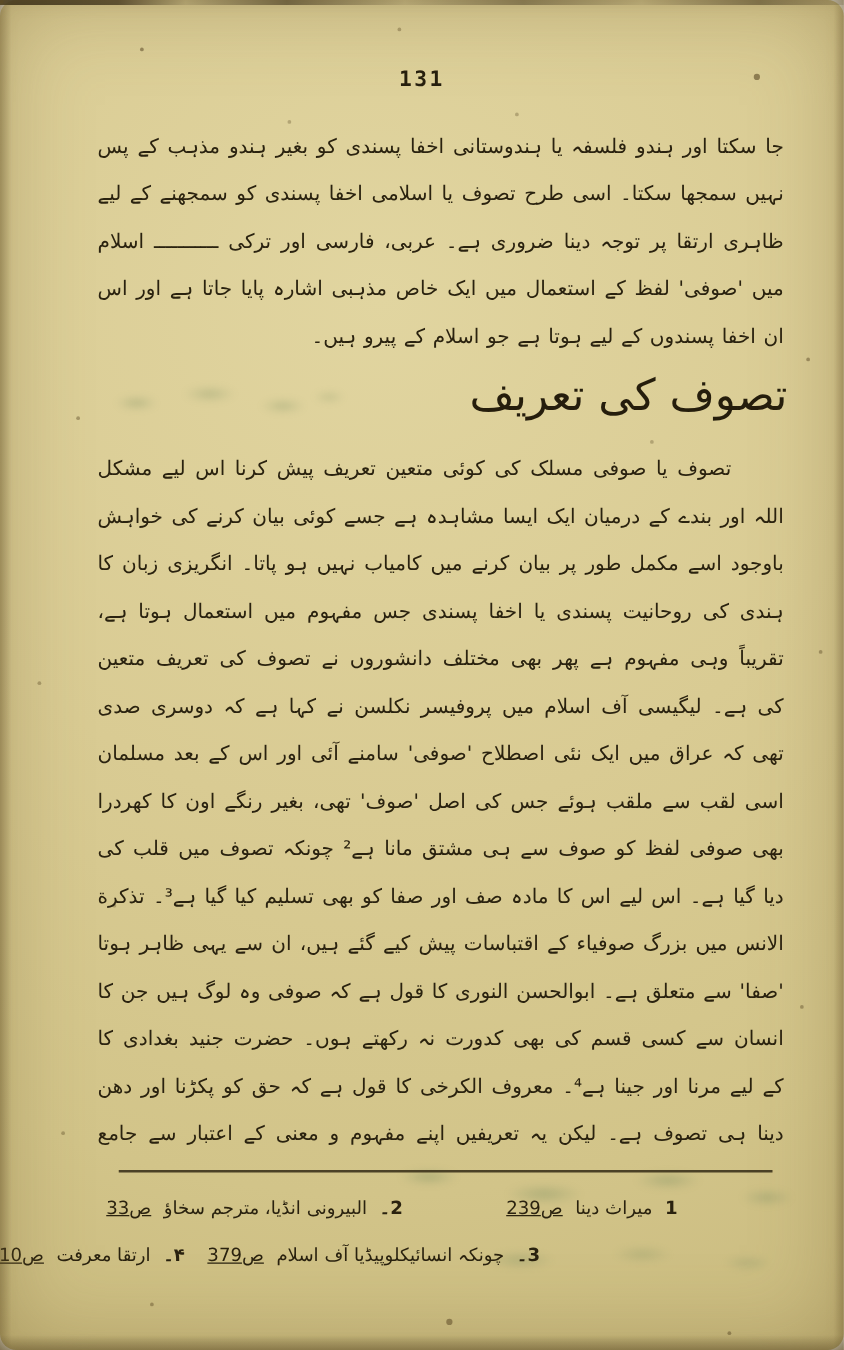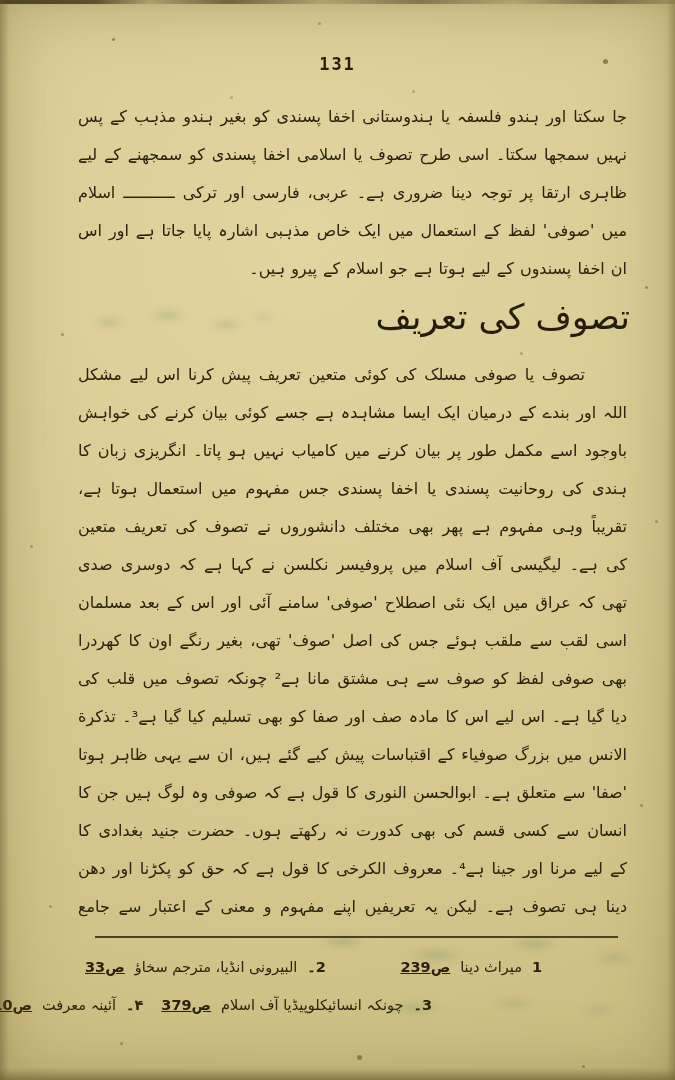--- a/index.html
+++ b/index.html
@@ -1,18 +1,19 @@
 <!DOCTYPE html>
 <html lang="ur" style="--paper: #d9cb93; --ink: #2a220f;"><head>
 <meta charset="utf-8">
 <style>
   html,body{margin:0;padding:0;width:675px;height:1080px;overflow:hidden;
     font-family:"DejaVu Sans",sans-serif;}
   .page{position:absolute;inset:0;
     background:radial-gradient(circle at 45% 22%, #e1d5a0 0%, #d9cb93 45%, #d2c489 78%, #c9ba7e 100%);
+    border-radius:13px;
   }
   .page::after{content:"";position:absolute;inset:0;pointer-events:none;
     box-shadow:inset 0 0 70px rgba(118,98,48,.38), inset 0 0 14px rgba(118,98,48,.25);}
   
   .edge-top{position:absolute;top:0;left:0;width:100%;height:4px;
     background:linear-gradient(90deg, rgba(43,34,18,.9) 0%, rgba(43,34,18,.75) 14%, rgba(43,34,18,.15) 22%,
       rgba(43,34,18,.6) 34%, rgba(43,34,18,.12) 48%, rgba(43,34,18,.45) 62%, rgba(43,34,18,.1) 76%,
       rgba(43,34,18,.5) 90%, rgba(43,34,18,.2) 100%);}
   .edge-left{position:absolute;top:0;left:0;width:9px;height:100%;
     background:linear-gradient(90deg, rgba(92,76,38,.35), rgba(92,76,38,0));}
@@ -63,21 +64,21 @@
   .heading{position:absolute;top:286px;right:45px;left:78px;height:64px;line-height:62px;
     direction:rtl;text-align:right;font-size:35px;font-weight:normal;color:#251d0c;}
   .fnrule{position:absolute;top:936px;left:95px;width:523px;height:2px;
     background:#342a15;opacity:.85;}
   .fnrow{position:absolute;left:0;width:675px;direction:rtl;display:flex;
     font-size:14.5px;color:#2a220f;line-height:30px;}
   .fnrow-1{top:952px;padding:0 133px 0 85px;box-sizing:border-box;justify-content:space-between;}
   .fnrow-2{top:990px;padding:0 243px 0 60px;box-sizing:border-box;justify-content:flex-start;gap:18px;}
   .fn{white-space:nowrap;display:inline-flex;gap:10px;align-items:baseline;}
   .fn-marker{font-weight:bold;}
-  .fn-page{text-decoration:underline;font-weight:bold;text-align:center;}
+  .fn-page{text-decoration:underline;font-weight:normal;text-align:center;}
 </style>
 </head>
 <body>
 
 <div class="page">
 
   <div class="edge-top"></div>
   <div class="edge-left"></div>
   <div class="edge-right"></div>
   <div class="edge-bottom"></div>
@@ -133,18 +134,18 @@
   </div>
 
   <div class="fnrow fnrow-2">
     <span class="fn">
       <span class="fn-marker">3۔</span>
       <span class="fn-text">چونکہ انسائیکلوپیڈیا آف اسلام</span>
       <span class="fn-page">ص379</span>
     </span>
     <span class="fn">
       <span class="fn-marker">۴۔</span>
-      <span class="fn-text">آئینہ معرفت</span>
+      <span class="fn-text">ارتقا معرفت</span>
       <span class="fn-page">ص10</span>
     </span>
   </div>
 
 </div>
 
 </body></html>

